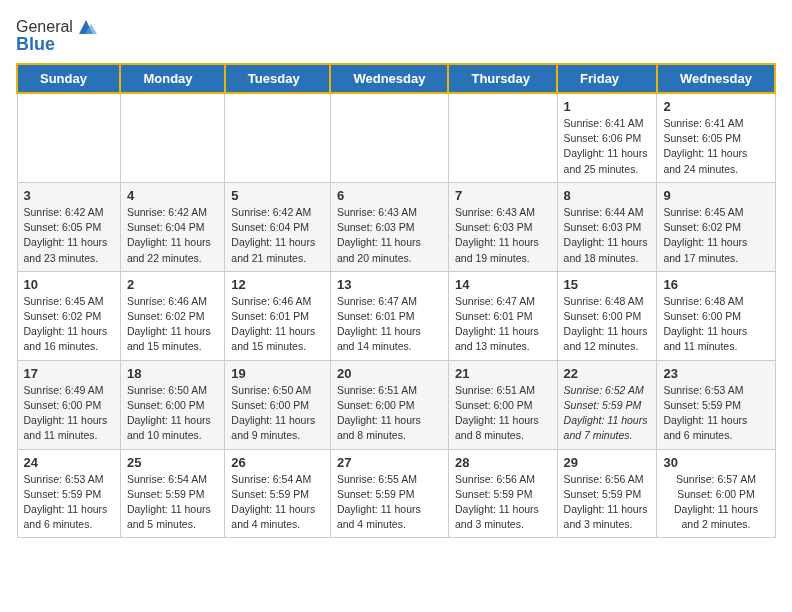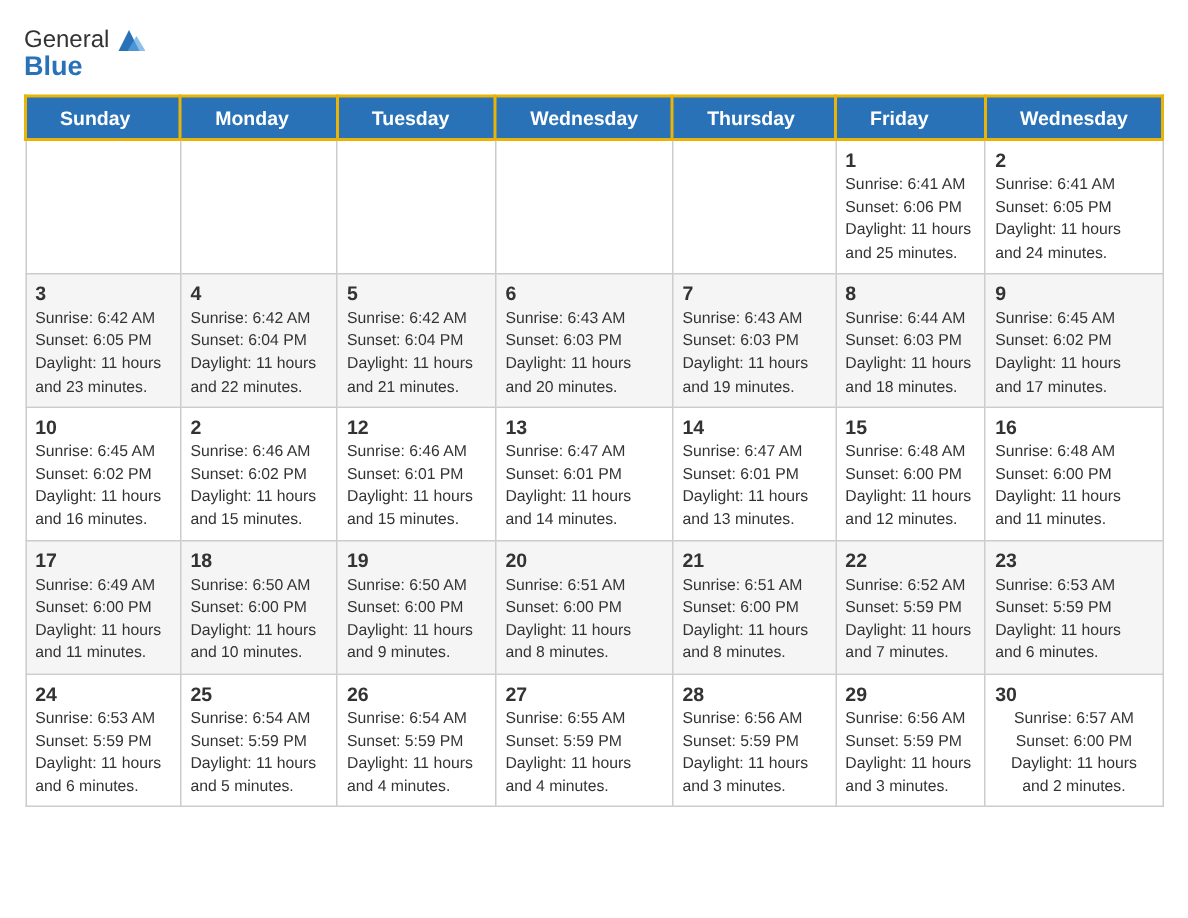--- a/index.html
+++ b/index.html
@@ -269,21 +269,21 @@
         </td>
         <td>
           <span class="day-number">21</span>
           <div class="day-info" style="white-space: pre-line;">Sunrise: 6:51 AM
 Sunset: 6:00 PM
 Daylight: 11 hours
 and 8 minutes.</div>
         </td>
         <td>
           <span class="day-number">22</span>
-          <div class="day-info" style="white-space: pre-line;">Sunrise: 6:52 AM
+          <div class="day-info" style="white-space: pre-line; font-style: italic;">Sunrise: 6:52 AM
 Sunset: 5:59 PM
 Daylight: 11 hours
 and 7 minutes.</div>
         </td>
         <td>
           <span class="day-number">23</span>
           <div class="day-info" style="white-space: pre-line;">Sunrise: 6:53 AM
 Sunset: 5:59 PM
 Daylight: 11 hours
 and 6 minutes.</div>

